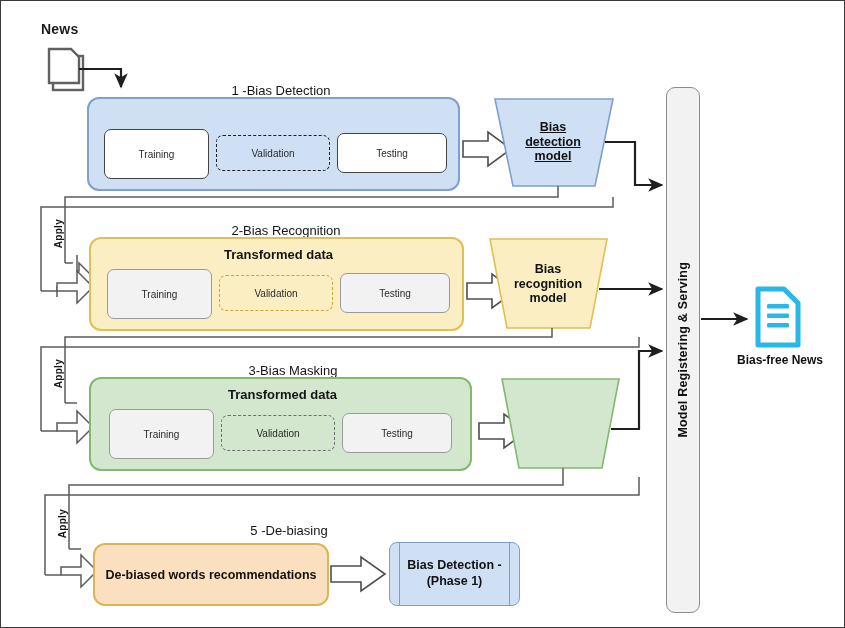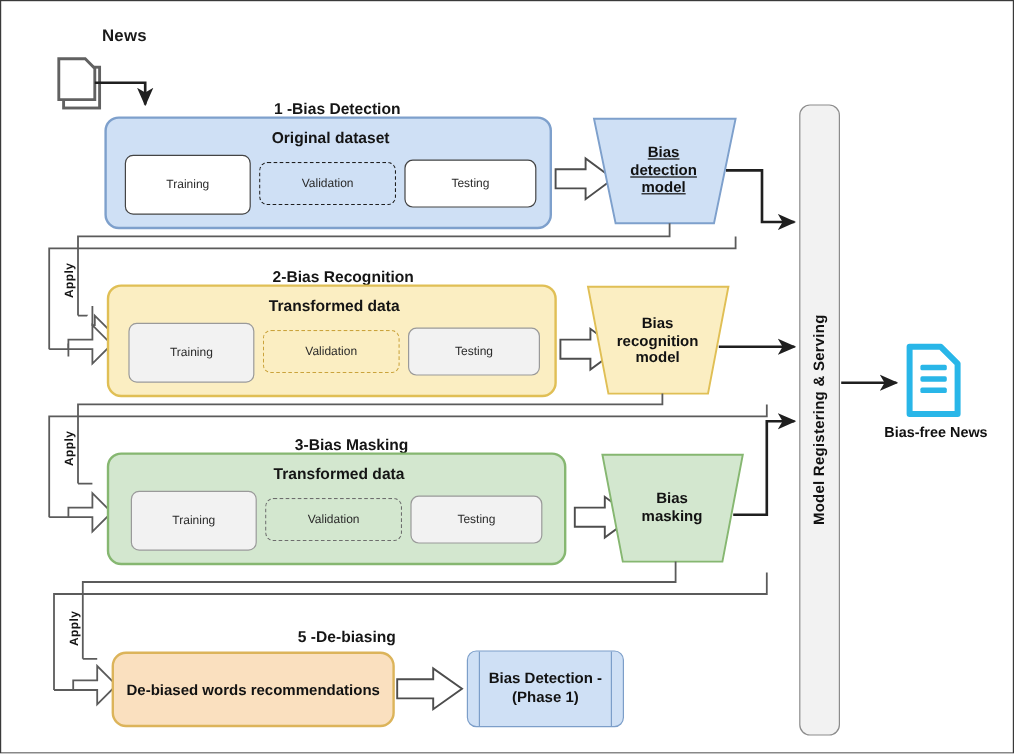--- a/index.html
+++ b/index.html
@@ -6,24 +6,24 @@
   body{font-family:"Liberation Sans",sans-serif;}
   #canvas{
     position:relative;width:845px;height:628px;background:#fff;
     border:1px solid #3a3a3a;box-sizing:border-box;overflow:hidden;
   }
   .abs{position:absolute;box-sizing:border-box;}
   svg.layer{position:absolute;left:0;top:0;width:845px;height:628px;pointer-events:none;}
 
   
   .lbl-news{
-    left:40px;top:20px;font-size:14px;font-weight:bold;color:#1a1a1a;letter-spacing:.2px;margin-left:44px;
+    left:40px;top:20px;font-size:14px;font-weight:bold;color:#1a1a1a;letter-spacing:.2px;
   }
   .phase-title{
-    font-size:13px;font-weight:bold;color:#151515;text-align:center;white-space:nowrap;
+    font-size:13px;font-weight:normal;color:#151515;text-align:center;white-space:nowrap;
   }
   .stage-title{
     font-size:13px;font-weight:bold;color:#151515;text-align:center;
   }
 
   
   .phase-box{border-radius:12px;border-width:2px;border-style:solid;}
   .phase-blue  {background:#cfe0f5;border-color:#7ea0cc;}
   .phase-yellow{background:#fbeec2;border-color:#e0bf55;}
   .phase-green {background:#d3e7cf;border-color:#86b771;}
@@ -163,21 +163,20 @@
     <g>
       <path d="M330,565 L360,565 L360,556 L384,573 L360,590 L360,581 L330,581 Z" fill="#ffffff" stroke="#4d4d4d" stroke-width="1.6"></path>
     </g>
   </svg>
 
   <div class="abs lbl-news">News</div>
 
   <div class="abs phase-title" style="left:180px;top:82px;width:200px;">1 -Bias Detection</div>
 
   <div class="abs phase-box phase-blue" style="left:86px;top:96px;width:373px;height:94px;">
-    <div class="abs stage-title" style="left:0;top:8px;width:373px;">Original dataset</div>
     <div class="abs split solid-white" style="left:15px;top:30px;width:105px;height:50px;">Training</div>
     <div class="abs split dash-dark" style="left:127px;top:36px;width:114px;height:36px;">Validation</div>
     <div class="abs split solid-white" style="left:248px;top:34px;width:110px;height:40px;">Testing</div>
   </div>
 
   <div class="abs trap trap-blue" style="left:504px;top:110px;width:96px;height:62px;background:transparent;">Bias detection model</div>
 
   <div class="abs phase-title" style="left:185px;top:222px;width:200px;">2-Bias Recognition</div>
 
   <div class="abs phase-box phase-yellow" style="left:88px;top:236px;width:375px;height:94px;">
@@ -191,21 +190,20 @@
 
   <div class="abs phase-title" style="left:192px;top:362px;width:200px;">3-Bias Masking</div>
 
   <div class="abs phase-box phase-green" style="left:88px;top:376px;width:383px;height:94px;">
     <div class="abs stage-title" style="left:0;top:8px;width:383px;">Transformed data</div>
     <div class="abs split solid-grey" style="left:18px;top:30px;width:105px;height:50px;">Training</div>
     <div class="abs split dash-grey" style="left:130px;top:36px;width:114px;height:36px;">Validation</div>
     <div class="abs split solid-grey" style="left:251px;top:34px;width:110px;height:40px;">Testing</div>
   </div>
 
-  <div class="abs trap" style="left:510px;top:402px;width:98px;height:40px;">Bias masking</div>
 
   <div class="abs phase-title" style="left:188px;top:522px;width:200px;">5 -De-biasing</div>
 
   <div class="abs phase-box phase-orange" id="debias-box">De-biased words recommendations</div>
 
   <div class="abs" id="phase1-box">
     <span class="side" style="left:9px;"></span>
     <span class="side" style="right:9px;"></span>
     <span style="position:relative;z-index:2;">
       <span>Bias Detection -</span><br>

